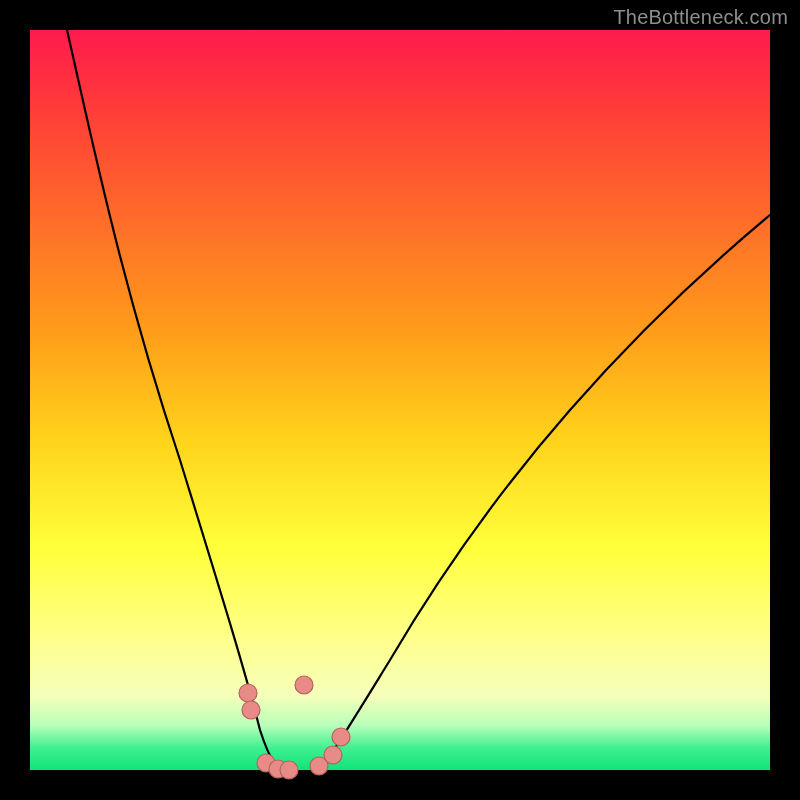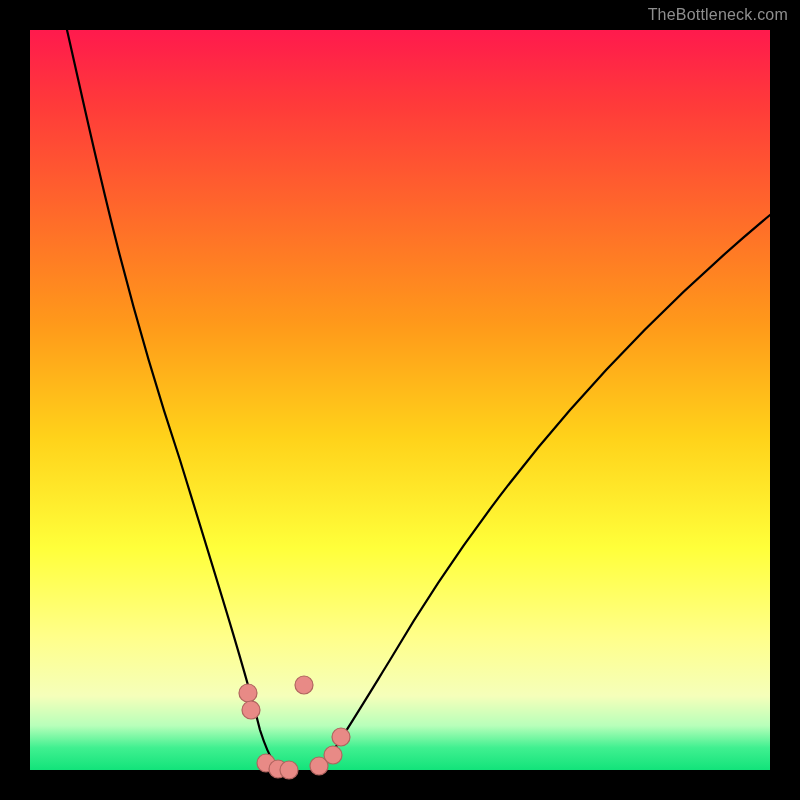--- a/index.html
+++ b/index.html
@@ -36,21 +36,21 @@
       #b8ffba 94%,
       #40f090 97%,
       #12e37a 100%
     );
   }
   .watermark {
     position: absolute;
     top: 6px;
     right: 12px;
     color: #8e8e8e;
-    font-size: 16px;
+    font-size: 20px;
     font-weight: 500;
     letter-spacing: 0.2px;
   }
   svg.curve {
     position: absolute;
     left: 0;
     top: 0;
     width: 740px;
     height: 740px;
     overflow: visible;

